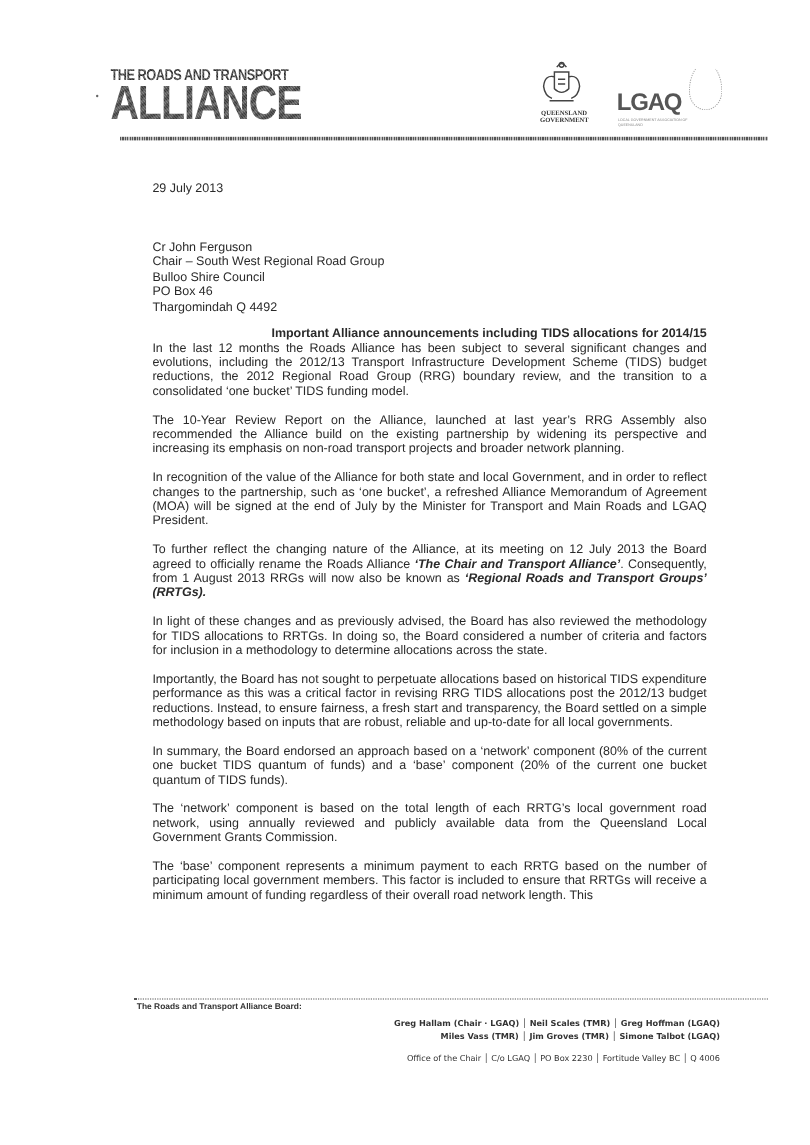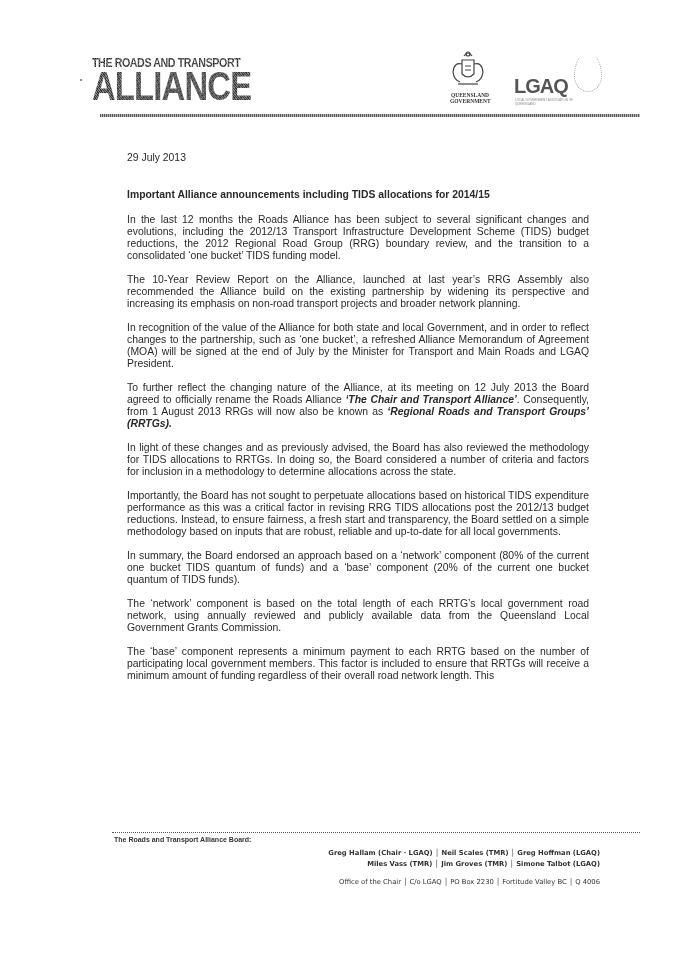--- a/index.html
+++ b/index.html
@@ -9,25 +9,25 @@
   .logo-big { font-family: "Liberation Sans", sans-serif; font-weight: bold; font-size: 40px; letter-spacing: -1px; color: #444; transform: scaleX(0.82); transform-origin: left; line-height: 34px;
     background: repeating-linear-gradient(45deg, #333 0 1px, #888 1px 2px); -webkit-background-clip: text; background-clip: text; -webkit-text-fill-color: transparent; }
   .logo-small { background: repeating-linear-gradient(45deg, #222 0 1px, #777 1px 2px); -webkit-background-clip: text; background-clip: text; -webkit-text-fill-color: transparent; }
   .header-rule { position: absolute; left: 100px; top: 114px; width: 540px; height: 3px; background: repeating-linear-gradient(90deg, #555 0 1px, #bbb 1px 2px); }
   .qld-crest { position: absolute; left: 448px; top: 48px; width: 40px; height: 40px; }
   .qld-text { position: absolute; left: 450px; top: 92px; font-family: "Liberation Serif", serif; font-size: 5.5px; line-height: 6px; color: #333; font-weight: bold; text-align: center; width: 40px; }
   .lgaq { position: absolute; left: 514px; top: 75px; font-family: "Liberation Sans", sans-serif; font-size: 20px; font-weight: bold; color: #555; letter-spacing: -1px; }
   .lgaq-sub { position: absolute; left: 515px; top: 98px; font-size: 3px; color: #888; width: 70px; line-height: 4px; }
   .lgaq-drop { position: absolute; left: 574px; top: 52px; width: 26px; height: 38px; border: 1px dotted #aaa; border-radius: 50% 50% 50% 50% / 60% 60% 40% 40%; border-top-color: transparent; }
   .content { position: absolute; left: 127px; top: 152px; width: 462px; font-size: 10.4px; line-height: 12px; color: #2a2a2a; }
-  .date { margin: 0 0 25px 0; }
+  .date { margin: 0 0 37px 0; }
   .addr div { line-height: 12.4px; }
   .salutation { margin-top: 18px; position: relative; }
   .sig { position: absolute; left: 55px; top: -22px; width: 100px; height: 50px; }
-  .subject { font-weight: bold; margin-top: 10px; margin-bottom: 13px; }
+  .subject { font-weight: bold; margin-top: 10px; margin-bottom: 0; text-align: right; }
   p { margin: 0 0 12px 0; text-align: justify; }
   .bi { font-weight: bold; font-style: italic; }
   .footer-rule { position: absolute; left: 112px; top: 832px; width: 528px; height: 1px; border-top: 1px dotted #555; }
   .board-label { position: absolute; left: 114px; top: 836px; font-size: 7px; font-weight: bold; color: #333; }
   .board-line { position: absolute; left: 100px; width: 500px; text-align: right; font-family: "DejaVu Sans", sans-serif; font-size: 6.8px; font-weight: bold; color: #333; }
   .office-line { position: absolute; left: 100px; width: 500px; text-align: right; font-family: "DejaVu Sans", sans-serif; font-size: 6.8px; color: #333; top: 878px; }
   .speck { position: absolute; left: 80px; top: 79px; width: 2px; height: 2px; background: #666; border-radius: 50%; }
 </style>
 </head>
 <body>
@@ -56,20 +56,27 @@
 </div>
 
 <div class="lgaq-drop"></div>
 <div class="lgaq">LGAQ</div>
 <div class="lgaq-sub">LOCAL GOVERNMENT ASSOCIATION OF QUEENSLAND</div>
 
 <div class="header-rule"></div>
 
 <div class="content">
   <div class="date">29 July 2013</div>
+  <div class="addr">
+    <div>Cr John Ferguson</div>
+    <div>Chair – South West Regional Road Group</div>
+    <div>Bulloo Shire Council</div>
+    <div>PO Box 46</div>
+    <div>Thargomindah Q 4492</div>
+  </div>
   <div class="subject">Important Alliance announcements including TIDS allocations for 2014/15</div>
   <p>In the last 12 months the Roads Alliance has been subject to several significant changes and evolutions, including the 2012/13 Transport Infrastructure Development Scheme (TIDS) budget reductions, the 2012 Regional Road Group (RRG) boundary review, and the transition to a consolidated ‘one bucket’ TIDS funding model.</p>
   <p>The 10-Year Review Report on the Alliance, launched at last year’s RRG Assembly also recommended the Alliance build on the existing partnership by widening its perspective and increasing its emphasis on non-road transport projects and broader network planning.</p>
   <p>In recognition of the value of the Alliance for both state and local Government, and in order to reflect changes to the partnership, such as ‘one bucket’, a refreshed Alliance Memorandum of Agreement (MOA) will be signed at the end of July by the Minister for Transport and Main Roads and LGAQ President.</p>
   <p><span>To further reflect the changing nature of the Alliance, at its meeting on 12 July 2013 the Board agreed to officially rename the Roads Alliance </span><span class="bi">‘The Chair and Transport Alliance’</span><span>. Consequently, from 1 August 2013 RRGs will now also be known as </span><span class="bi">‘Regional Roads and Transport Groups’ (RRTGs).</span></p>
   <p>In light of these changes and as previously advised, the Board has also reviewed the methodology for TIDS allocations to RRTGs.  In doing so, the Board considered a number of criteria and factors for inclusion in a methodology to determine allocations across the state.</p>
   <p>Importantly, the Board has not sought to perpetuate allocations based on historical TIDS expenditure performance as this was a critical factor in revising RRG TIDS allocations post the 2012/13 budget reductions. Instead, to ensure fairness, a fresh start and transparency, the Board settled on a simple methodology based on inputs that are robust, reliable and up-to-date for all local governments.</p>
   <p>In summary, the Board endorsed an approach based on a ‘network’ component (80% of the current one bucket TIDS quantum of funds) and a ‘base’ component (20% of the current one bucket quantum of TIDS funds).</p>
   <p>The ‘network’ component is based on the total length of each RRTG’s local government road network, using annually reviewed and publicly available data from the Queensland Local Government Grants Commission.</p>
   <p>The ‘base’ component represents a minimum payment to each RRTG based on the number of participating local government members. This factor is included to ensure that RRTGs will receive a minimum amount of funding regardless of their overall road network length.  This</p>

